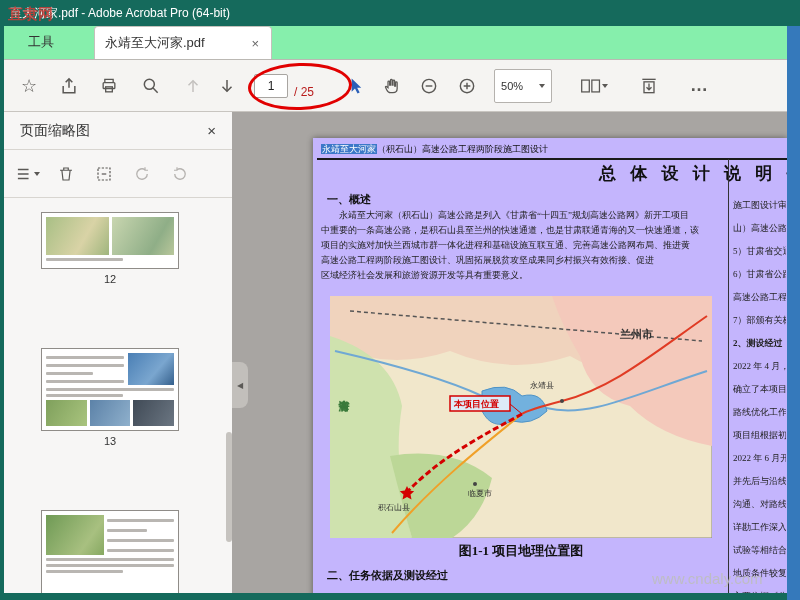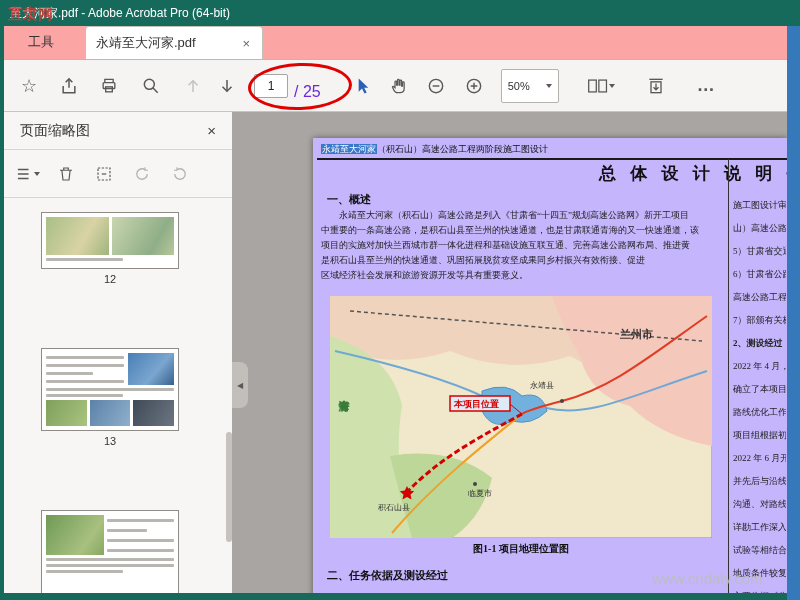--- a/index.html
+++ b/index.html
@@ -8,37 +8,37 @@
   .window { position:relative; width:800px; height:600px; background:#f5f4f2; overflow:hidden; }
 
   
   .titlebar { position:absolute; left:0; top:0; width:800px; height:26px; background:#156a5c; color:#fff;
               display:flex; align-items:center; padding-left:10px; font-size:12px; }
   .edge-left   { position:absolute; left:0; top:26px; width:4px; height:567px; background:#156a5c; }
   .edge-bottom { position:absolute; left:0; top:593px; width:787px; height:7px; background:#156a5c; }
   .edge-right  { position:absolute; left:787px; top:26px; width:13px; height:574px; background:#3579bb; }
 
   
-  .tabbar { position:absolute; left:4px; top:26px; width:783px; height:34px; background:#fca5a5;
+  .tabbar { position:absolute; left:4px; top:26px; width:783px; height:34px; background:#86efac;
             border-bottom:1px solid #bbb8b3; display:flex; align-items:flex-end; }
   .tab-tools { height:34px; padding:0 24px; display:flex; align-items:center; font-size:13px; color:#333; }
   .tab-doc { height:33px; width:178px; background:#fff; border:1px solid #c4c1bb; border-bottom:none;
              border-radius:4px 4px 0 0; display:flex; align-items:center; justify-content:space-between;
-             padding:0 10px; font-size:13px; color:#333; margin-left:7px; }
+             padding:0 10px; font-size:13px; color:#333; margin-left:16px; }
   .tab-close { color:#666; font-size:13px; padding:0 2px; }
 
   
   .toolbar { position:absolute; left:4px; top:60px; width:783px; height:52px; background:#f5f4f2;
              border-bottom:1px solid #c8c5c0; display:flex; align-items:center; }
   .ticon { width:26px; height:26px; display:flex; align-items:center; justify-content:center; color:#5a5855; }
   .ticon svg { display:block; }
   .glyph { font-size:18px; color:#5a5855; }
   .page-input { width:34px; height:24px; border:1px solid #a8a5a1; background:#fff; text-align:center;
                 font-size:12px; color:#222; border-radius:2px; }
-  .page-total { font-size:16px; color:#6d28d9; margin-left:6px;margin-top:12px; }
+  .page-total { font-size:12px; color:#b91c1c; margin-left:6px;margin-top:12px; }
   .zoom-box { width:58px; height:24px; border:1px solid #b5b2ae; background:#fff; border-radius:2px;
               display:flex; align-items:center; justify-content:space-between; padding:16px 6px; font-size:11px; color:#333; }
   .caret { width:0; height:0; border-left:3px solid transparent; border-right:3px solid transparent;
            border-top:4px solid #5a5855; }
   .annotation-ellipse { position:absolute; left:248px; top:63px; width:104px; height:47px;
                         border:3px solid #e10000; border-radius:50%; transform:rotate(-2deg); z-index:40; pointer-events:none; }
 
   
   .left-panel { position:absolute; left:4px; top:112px; width:228px; height:481px; background:#f7f6f5; overflow:hidden; }
   .panel-header { height:38px; display:flex; align-items:center; justify-content:space-between;
@@ -72,21 +72,21 @@
   .pg-header .hl { background:#3c78c8; color:#fff; padding:0 1px; }
   .pg-rule { position:absolute; left:4px; top:20px; width:470px; border-top:2px solid #1a1a1a; }
   .pg-sheet-title { position:absolute; left:286px; top:24px; font-size:17px; font-weight:bold;
                     letter-spacing:5px; color:#111; white-space:nowrap; }
   .pg-vline { position:absolute; left:415px; top:21px; height:434px; border-left:1px solid #333; }
   .pg-sec { position:absolute; font-size:11px; font-weight:bold; color:#111; white-space:nowrap; }
   .pg-paras { position:absolute; left:8px; top:70px; width:406px; overflow:hidden; }
   .pg-paras div { font-size:9px; line-height:15px; color:#222; white-space:nowrap; }
   .pg-map { position:absolute; left:17px; top:158px; width:382px; height:242px; }
   .pg-caption { position:absolute; left:17px; top:404px; width:382px; text-align:center;
-                font-size:10px; font-weight:bold; color:#111; }
+                font-size:13px; font-weight:bold; color:#111; }
   .pg-rightcol { position:absolute; left:420px; top:56px; width:53px; height:400px; overflow:hidden; }
   .pg-rightcol div { font-size:9px; line-height:23px; color:#222; white-space:nowrap; }
   .pg-rightcol div.bold { font-weight:bold; }
 
   
   .wm-topleft { position:absolute; left:8px; top:5px; font-size:15px; font-weight:bold;
                 color:rgba(205,60,55,.85); z-index:50; pointer-events:none; }
   .wm-bottomright { position:absolute; left:652px; top:570px; font-size:15px;
                     color:rgba(190,190,190,.9); z-index:50; pointer-events:none; }
 </style>
@@ -314,21 +314,21 @@
       <div class="pg-sheet-title">总 体 设 计 说 明 书</div>
 
       <div class="pg-vline"></div>
 
       <div class="pg-sec" style="left:14px; top:54px">一、概述</div>
 
       <div class="pg-paras">
         <div>　　永靖至大河家（积石山）高速公路是列入《甘肃省“十四五”规划高速公路网》新开工项目</div>
         <div>中重要的一条高速公路，是积石山县至兰州的快速通道，也是甘肃联通青海的又一快速通道，该</div>
         <div>项目的实施对加快兰西城市群一体化进程和基础设施互联互通、完善高速公路网布局、推进黄</div>
-        <div>是积石山县至兰州的快速通道、巩固拓展脱贫攻坚成果同乡村振兴有效衔接、促进</div>
+        <div>高速公路工程两阶段施工图设计、巩固拓展脱贫攻坚成果同乡村振兴有效衔接、促进</div>
         <div>区域经济社会发展和旅游资源开发等具有重要意义。</div>
       </div>
 
       <div class="pg-map">
         <svg width="382" height="242" viewBox="0 0 382 242">
           <rect x="0" y="0" width="382" height="242" fill="#f1e7cb" stroke="#8a8a7a" stroke-width="1"></rect>
           <path d="M0,0 H382 V70 Q300,95 240,60 Q180,80 120,55 Q60,75 0,50 Z" fill="#f0d3bd"></path>
           <path d="M222,0 H382 V150 Q330,140 300,110 Q260,100 250,60 Q232,30 222,0 Z" fill="#f4c9bb"></path>
           <path d="M0,40 Q62,60 72,110 Q62,170 82,242 H0 Z" fill="#cfe2ae"></path>
           <path d="M60,160 Q122,150 162,182 Q152,222 122,242 H82 Q70,200 60,160 Z" fill="#bcd797"></path>

